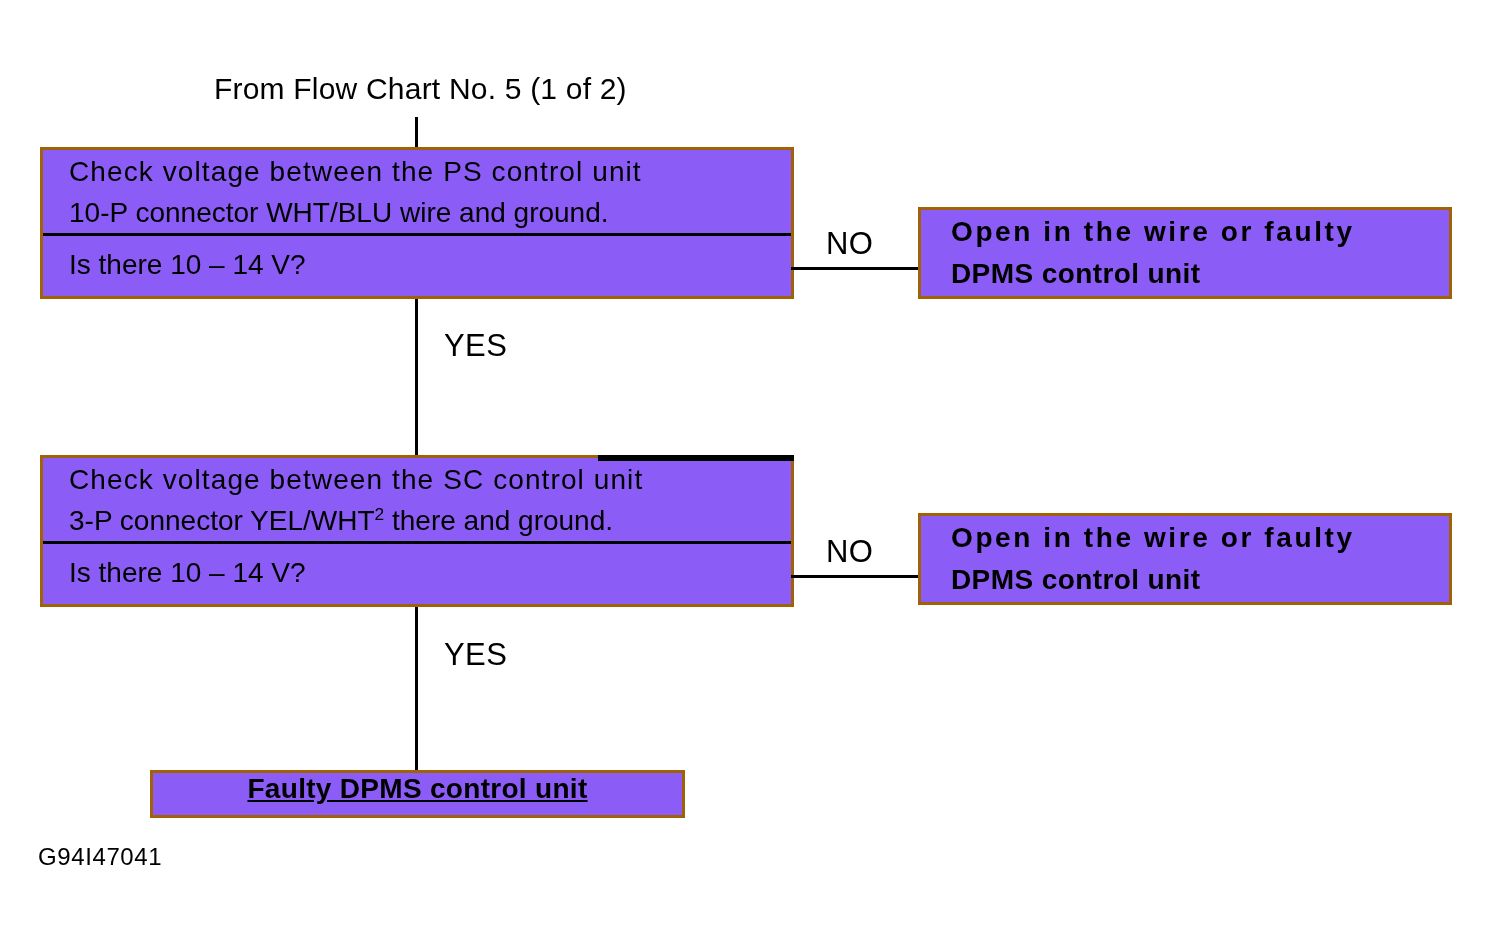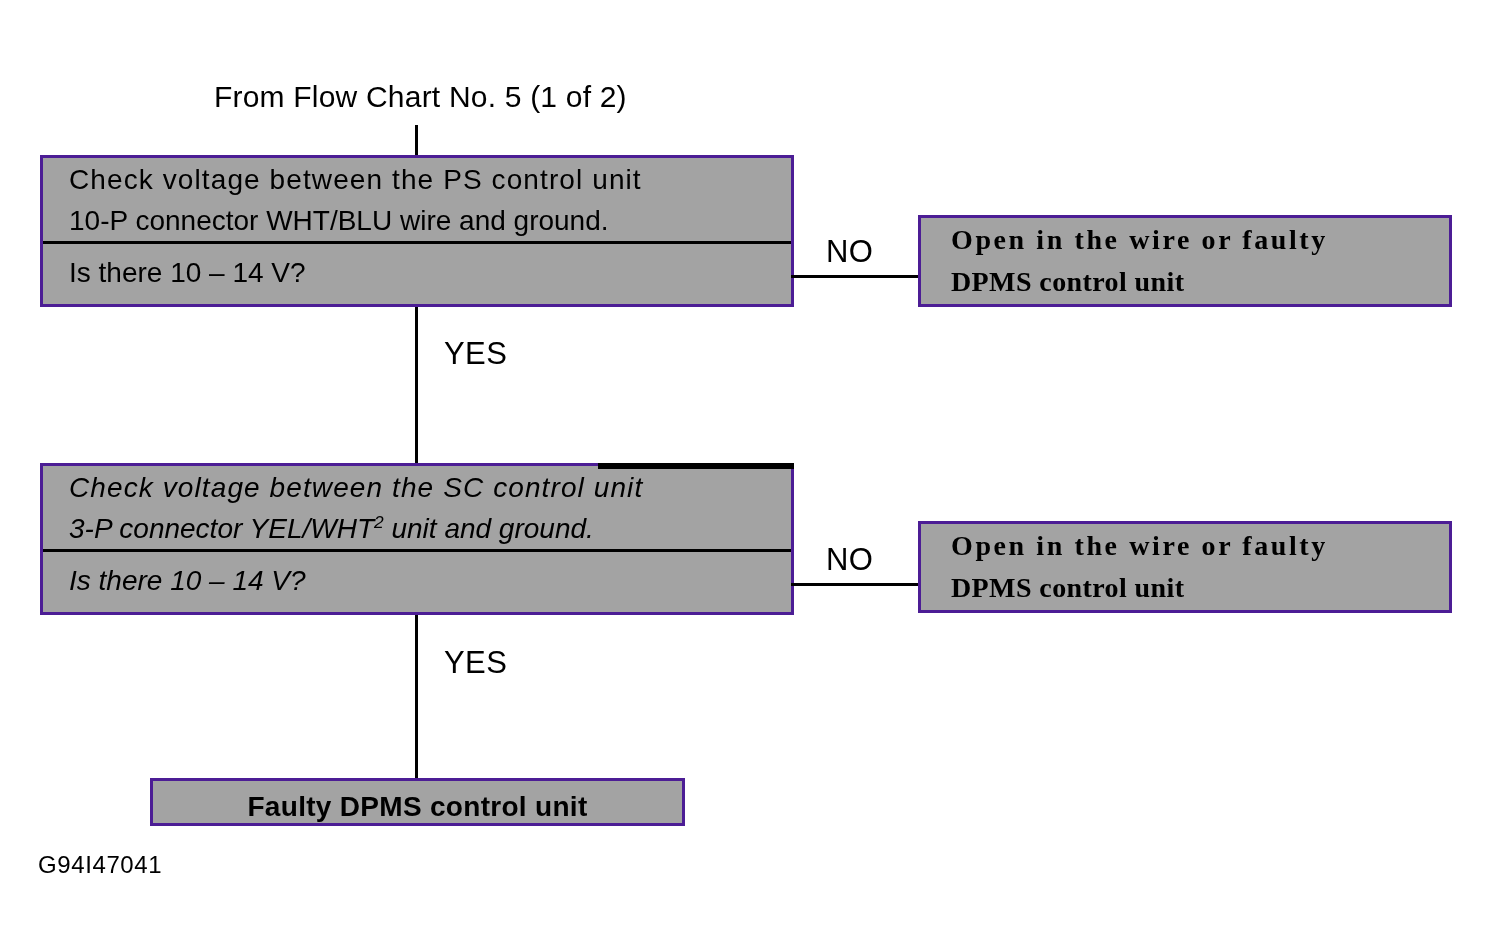--- a/index.html
+++ b/index.html
@@ -13,29 +13,28 @@
     position: relative;
     overflow: hidden;
     font-family: "Liberation Sans", sans-serif;
     color: #000000;
     -webkit-font-smoothing: none;
   }
 
   .canvas {
     position: absolute;
     inset: 0;
-    margin-top: 8px;
   }
 
   
   .node {
     position: absolute;
     box-sizing: border-box;
-    background: #a3a3a3;
-    border: 3px solid #4c1d95;
+    background: #8b5cf6;
+    border: 3px solid #a16207;
   }
   .line-v {
     position: absolute;
     background: #000000;
     width: 3px;
   }
   .line-h {
     position: absolute;
     background: #000000;
     height: 3px;
@@ -95,33 +94,33 @@
     padding-left: 30px;
     display: flex;
     flex-direction: column;
     justify-content: center;
   }
   .outcome .txt {
     font-size: 28px;
     font-weight: bold;
     line-height: 42px;
     white-space: nowrap;
-    font-family: Liberation Serif, serif;
   }
   .outcome .txt.wide {
     letter-spacing: 2.6px;
   }
   .outcome .txt.narrow {
     letter-spacing: 0.4px;
   }
 
   .terminal {
     display: flex;
-    align-items: flex-end;
+    align-items: flex-start;
     justify-content: center;
+    text-decoration: underline;
   }
   .terminal .txt {
     font-size: 28px;
     font-weight: bold;
     letter-spacing: 0.3px;
     white-space: nowrap;
   }
 
   
   .branch-label {
@@ -158,24 +157,24 @@
   <div class="label branch-label" style="left:826px; top:228px;">NO</div>
 
   <div class="node outcome" style="left:918px; top:207px; width:534px; height:92px;">
     <div class="txt wide">Open in the wire or faulty</div>
     <div class="txt narrow">DPMS control unit</div>
   </div>
 
   <div class="line-v" style="left:415px; top:299px; height:156px;"></div>
   <div class="label branch-label" style="left:444px; top:330px;">YES</div>
 
-  <div class="node decision" style="left:40px; top:455px; width:754px; height:152px;font-style:italic;">
+  <div class="node decision" style="left:40px; top:455px; width:754px; height:152px;">
     <div class="prompt-part">
       <div class="txt spaced">Check voltage between the SC control unit</div>
-      <div class="txt"><span>3-P connector YEL/WHT</span><sup>2</sup><span> unit and ground.</span></div>
+      <div class="txt"><span>3-P connector YEL/WHT</span><sup>2</sup><span> there and ground.</span></div>
     </div>
     <div class="question-part">
       <div class="txt">Is there 10 – 14 V?</div>
     </div>
   </div>
 
   <div class="thick-top-artifact" style="left:598px; top:455px; width:196px;"></div>
 
   <div class="line-h" style="left:791px; top:575px; width:130px;"></div>
   <div class="label branch-label" style="left:826px; top:536px;">NO</div>

